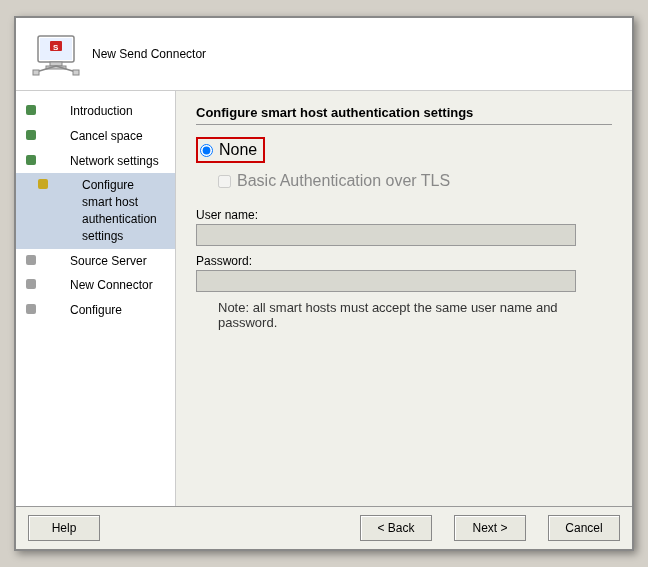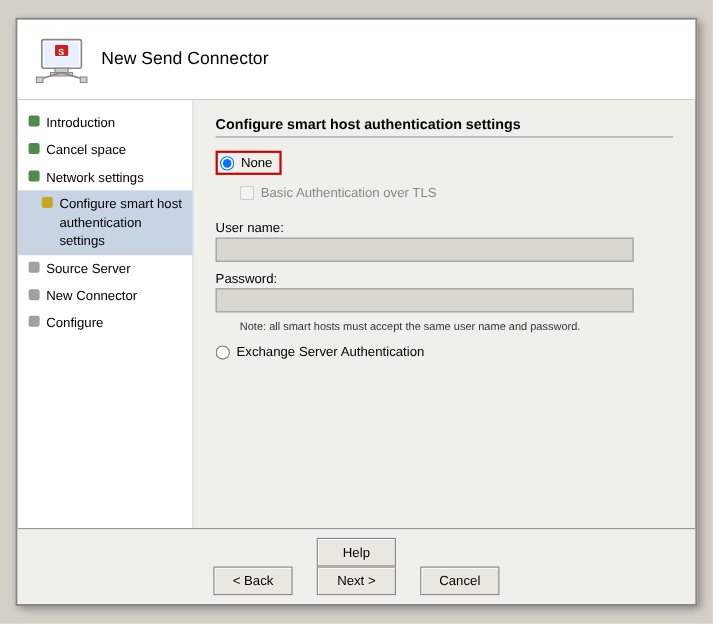--- a/index.html
+++ b/index.html
@@ -32,21 +32,21 @@
       min-height: 72px;
     }
     .header-icon {
       width: 48px;
       height: 48px;
       margin-right: 12px;
       flex-shrink: 0;
       position: relative;
     }
     .header-title {
-      font-size: 16px;
+      font-size: 12px;
       font-weight: normal;
       color: #000;
     }
     .dialog-body {
       display: flex;
       flex: 1;
       overflow: hidden;
     }
     .sidebar {
       width: 160px;
@@ -54,20 +54,21 @@
       border-right: 1px solid #ccc;
       padding: 8px 0;
       flex-shrink: 0;
     }
     .sidebar-item {
       padding: 4px 8px 4px 10px;
       display: flex;
       align-items: flex-start;
       cursor: default;
       line-height: 1.4;
+      gap: 28px;
     }
     .sidebar-item.active {
       background: #d0d8e4;
     }
     .sidebar-item.sub {
       padding-left: 22px;
       background: #c8d4e4;
     }
     .sidebar-bullet {
       width: 10px;
@@ -101,21 +102,21 @@
     .radio-row {
       display: flex;
       align-items: center;
       margin-bottom: 5px;
     }
     .radio-row input[type="radio"] {
       margin-right: 6px;
       flex-shrink: 0;
     }
     .radio-label {
-      font-size: 12px;
+      font-size: 16px;
     }
     .none-box {
       border: 2px solid #cc0000;
       display: inline-flex;
       align-items: center;
       padding: 2px 6px 2px 2px;
       margin-bottom: 4px;
     }
     .checkbox-row {
       display: flex;
@@ -136,34 +137,33 @@
     }
     .field-input {
       width: 380px;
       height: 22px;
       background: #d8d8d0;
       border: 1px solid #999;
       font-size: 12px;
       padding: 2px 4px;
     }
     .note-text {
-      font-size: 10px;
+      font-size: 13px;
       color: #333;
       margin-left: 22px;
       margin-bottom: 10px;
       margin-top: 2px;
     }
     .dialog-footer {
       border-top: 1px solid #999;
       padding: 8px 12px;
       display: flex;
       justify-content: space-between;
       align-items: center;
       background: #f0f0ea;
-      flex-direction: column;
     }
     .footer-right {
       display: flex;
       gap: 22px;
     }
     .btn {
       min-width: 72px;
       height: 26px;
       background: #e8e8e0;
       border: 1px solid #888;
@@ -261,24 +261,20 @@
         <input type="text" class="field-input" disabled="" style="">
       </div>
 
       <div class="field-group">
         <div class="field-label">Password:</div>
         <input type="password" class="field-input" disabled="" style="">
       </div>
 
       <div class="note-text">Note: all smart hosts must accept the same user name and password.</div>
 
-      <div class="radio-row">
-        <input type="radio" name="auth" id="exchange-auth" style="">
-        <label for="exchange-auth" class="radio-label">Exchange Server Authentication</label>
-      </div>
 
     </div>
   </div>
 
   <div class="dialog-footer">
     <button class="btn">Help</button>
     <div class="footer-right">
       <button class="btn">&lt; Back</button>
       <button class="btn">Next &gt;</button>
       <button class="btn">Cancel</button>

